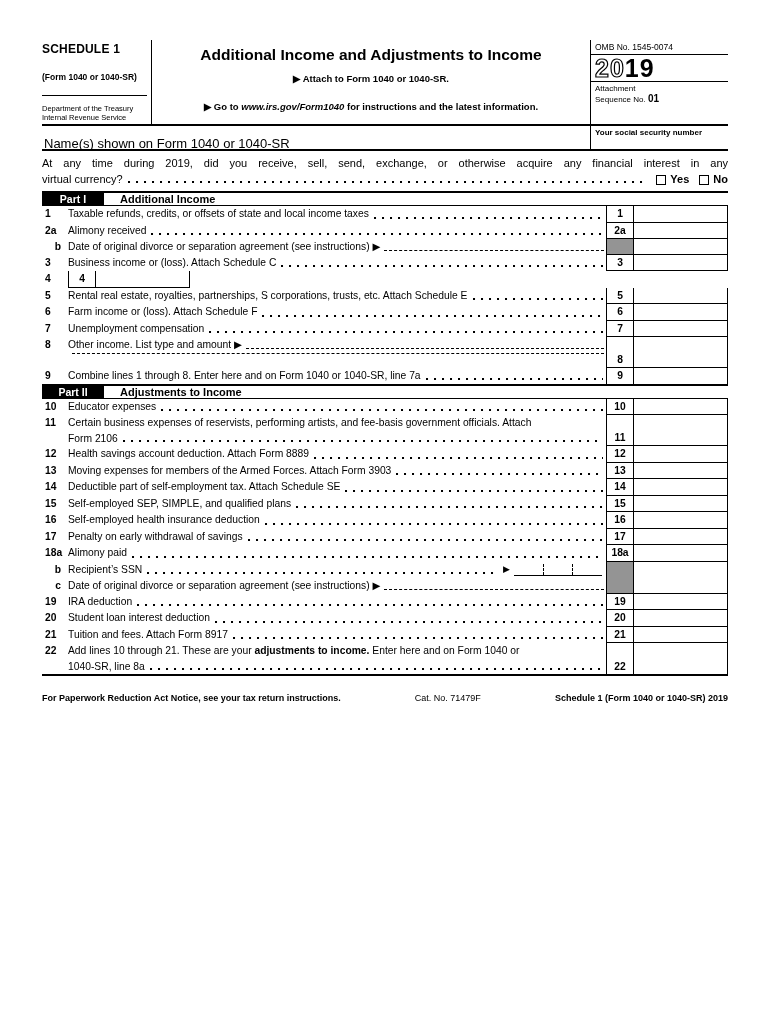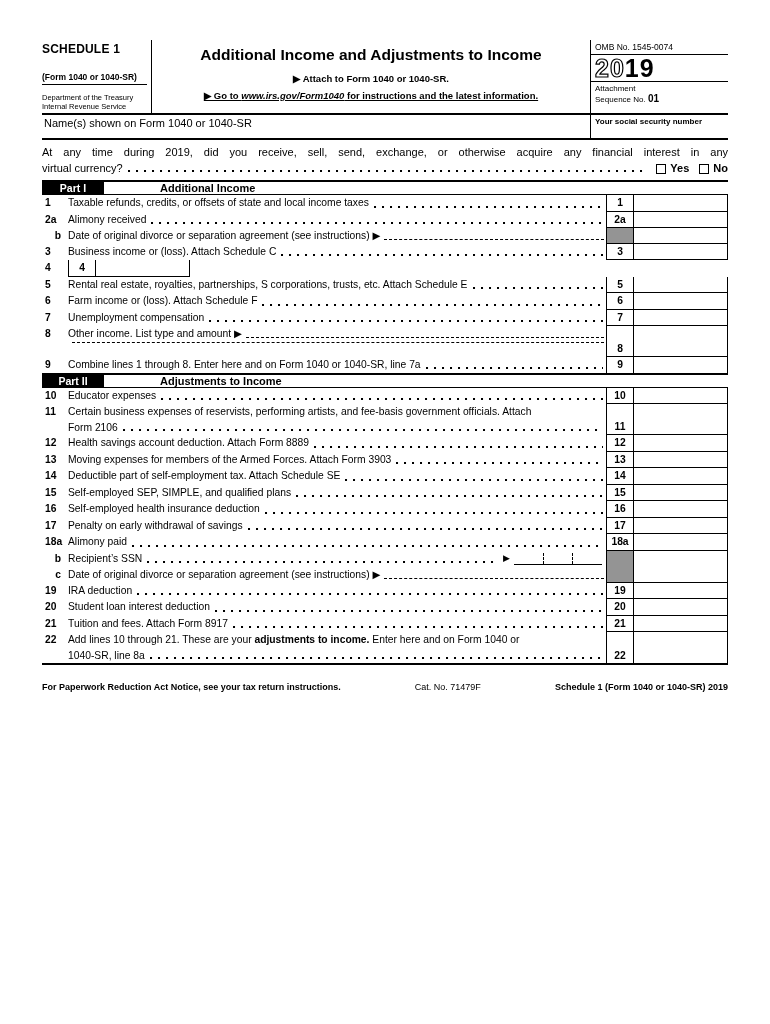--- a/index.html
+++ b/index.html
@@ -10,43 +10,43 @@
 
   
   .hdr { display:flex; border-bottom:2.5px solid #000; }
   .hdr-left { width:110px; border-right:1px solid #000; padding:2px 4px 0 0; display:flex; flex-direction:column; }
   .sched { font-size:12px; font-weight:bold; letter-spacing:.2px; }
   .formref { font-size:8.5px; font-weight:bold; margin-top:16px; }
   .dept { margin-top:auto; border-top:1px solid #000; padding:8px 0 2px; font-size:7.5px; line-height:9px; }
   .hdr-center { flex:1; text-align:center; padding:4px 6px 12px; }
   .title { font-size:15.5px; font-weight:bold; margin-top:2px; }
   .attach { font-size:9.5px; font-weight:bold; margin-top:9px; }
-  .goto { font-size:9.5px; font-weight:bold; margin-top:6px;text-decoration:underline; }
+  .goto { font-size:9.5px; font-weight:bold; margin-top:17px; }
   .goto .url { font-style:italic; }
   .hdr-right { width:138px; border-left:1px solid #000; display:flex; flex-direction:column; }
   .omb { padding:2px 4px; border-bottom:1px solid #000; font-size:8.5px; }
   .year { padding:0 4px; font-size:25px; font-weight:bold; line-height:26px; letter-spacing:1px; border-bottom:1px solid #000; }
   .year .outline { color:#fff; -webkit-text-stroke:1.2px #000; }
   .attachment { padding:2px 4px 2px; font-size:8px; line-height:10px; }
   .seqno { font-weight:bold; font-size:10px; }
 
   
   .namerow { display:flex; border-bottom:2.5px solid #000; height:25px; }
-  .name-left { flex:1; font-size:11px; padding:2px 2px; }
+  .name-left { flex:1; font-size:13px; padding:10px 2px; }
   .name-right { width:138px; border-left:1px solid #000; font-size:8px; font-weight:bold; padding:2px 4px; }
 
   
   .vc { font-size:11px; line-height:15px; padding:5px 0 4px; }
   .vc-l1 { text-align:justify; text-align-last:justify; }
   .vc-l2 { display:flex; align-items:center; margin-top:1px; }
   .chk { display:flex; align-items:center; margin-left:10px; font-weight:bold; }
   .cbox { width:10px; height:10px; border:1.5px solid #000; display:inline-block; margin-right:4px; }
 
   
-  .band { display:flex; align-items:stretch; border-top:2.5px solid #000; border-bottom:1px solid #000; height:15px;gap:40px; }
+  .band { display:flex; align-items:stretch; border-top:2.5px solid #000; border-bottom:1px solid #000; height:15px; }
   .plabel { background:#000; color:#fff; font-weight:bold; font-size:10.5px; width:62px; display:flex; align-items:center; justify-content:center; }
   .ptitle { font-weight:bold; font-size:11px; margin-left:16px; display:flex; align-items:center; }
 
   
   .frow { display:flex; font-size:10.3px; line-height:15.5px; }
   .rnum { width:26px; font-weight:bold; padding-left:3px; flex-shrink:0; }
   .rnum.sub { padding-left:0; text-align:right; padding-right:7px; }
   .rdesc { flex:1; display:flex; min-width:0; overflow:hidden; }
   .rtext { white-space:nowrap; }
   .leader { flex:1; align-self:flex-end; height:2px; margin:0 3px 4px 5px;

